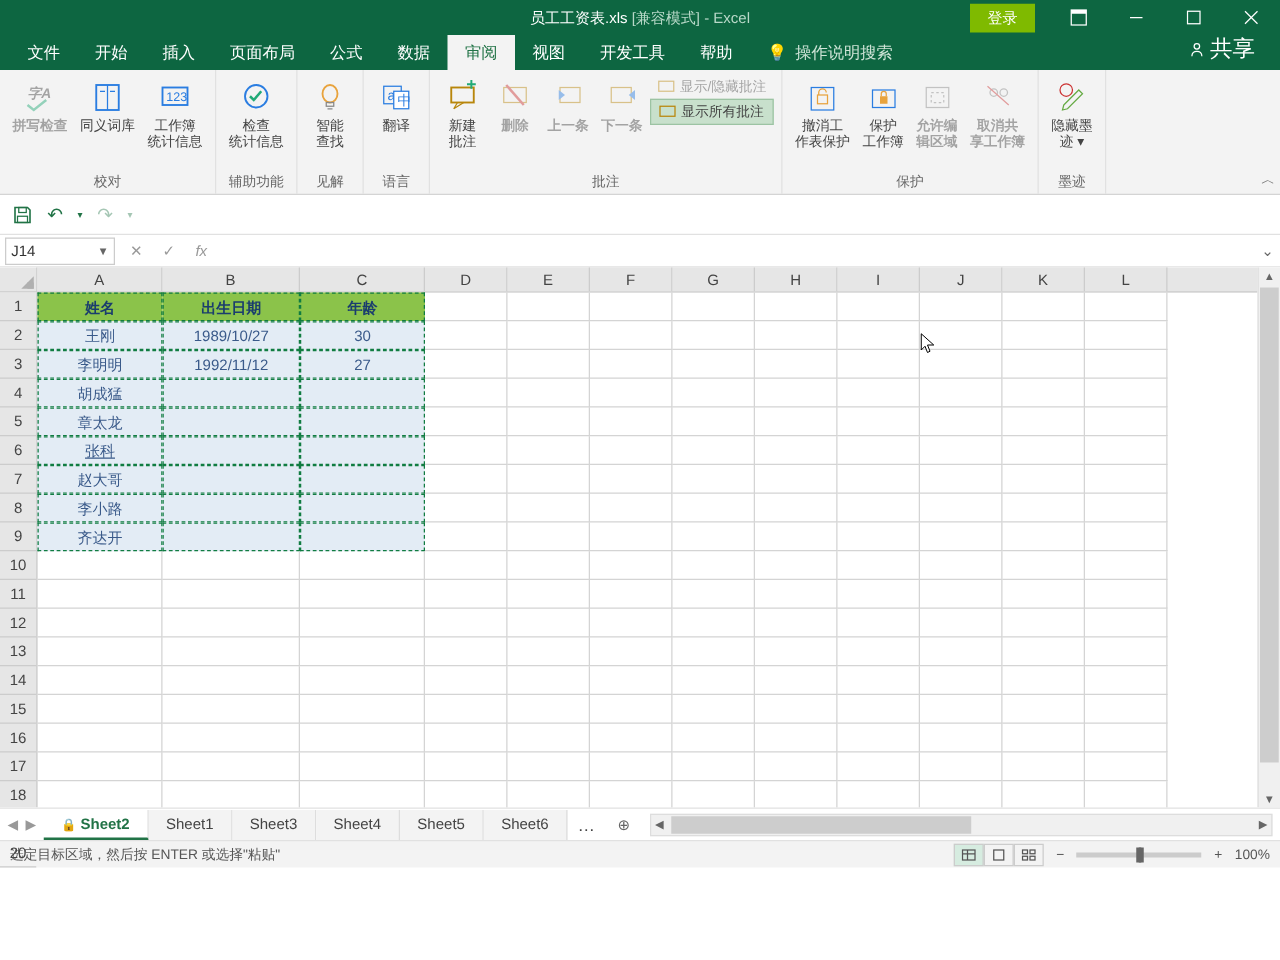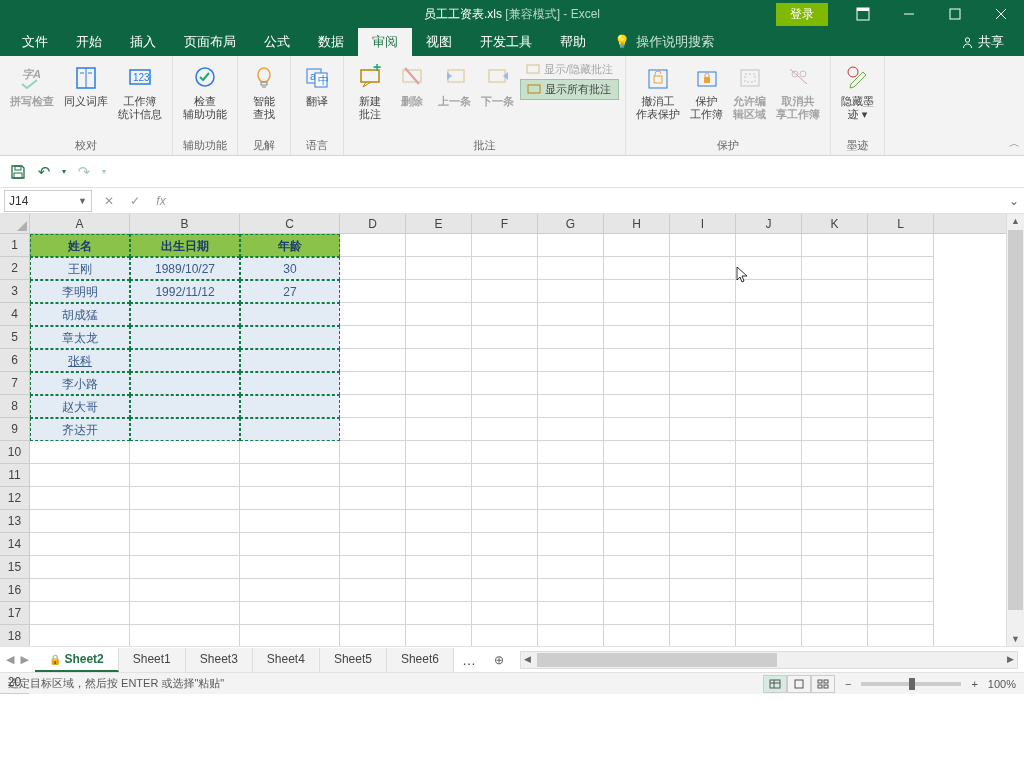--- a/index.html
+++ b/index.html
@@ -6,21 +6,21 @@
 body { width:1024px; height:768px; overflow:hidden; background:#fff; font-size:12px; color:#333; }
 .titlebar { height:28px; background:#0d6641; display:flex; align-items:center; color:#fff; font-size:12px; position:relative; }
 .title-center { position:absolute; left:50%; transform:translateX(-50%); color:#b8d8c8; }
 .title-center .tn { color:#fff; }
 .title-right { margin-left:auto; display:flex; align-items:center; gap:0; }
 .login-btn { background:#7fba00; color:#fff; padding:3px 14px; margin-right:12px; font-size:12px; }
 .win-btn { width:46px; height:28px; display:flex; align-items:center; justify-content:center; color:#fff; }
 .tabs { height:28px; background:#0d6641; display:flex; align-items:flex-end; padding-left:8px; }
 .tab { padding:5px 14px; color:#fff; font-size:13px; cursor:pointer; }
 .tab.active { background:#f3f3f3; color:#217346; }
-.share { margin-left:auto; color:#fff; padding:5px 20px; font-size:13px; display:flex; align-items:center; gap:4px; }
+.share { margin-left:auto; color:#fff; padding:5px 20px; font-size:18px; display:flex; align-items:center; gap:4px; }
 .ribbon { height:100px; background:#f3f3f3; border-bottom:1px solid #d4d4d4; display:flex; position:relative; }
 .group { display:flex; flex-direction:column; align-items:center; border-right:1px solid #e1e1e1; padding:2px 6px 0; }
 .group-items { display:flex; flex:1; align-items:flex-start; gap:2px; }
 .group-label { font-size:11px; color:#666; padding:2px 0; }
 .rb-btn { display:flex; flex-direction:column; align-items:center; justify-content:flex-start; padding:3px 4px; min-width:40px; cursor:pointer; }
 .rb-icon { width:32px; height:32px; display:flex; align-items:center; justify-content:center; font-size:22px; margin-bottom:2px; }
 .rb-lbl { font-size:11px; color:#444; text-align:center; line-height:13px; white-space:pre; }
 .rb-btn.disabled { opacity:0.45; cursor:default;font-weight:bold; }
 .rb-small { display:flex; align-items:center; padding:2px 6px; font-size:11px; color:#444; gap:4px; cursor:pointer; }
 .rb-small.disabled { opacity:0.45; }
@@ -171,21 +171,21 @@
     <div class="group">
       <div class="group-items">
         <div class="rb-btn">
           <div class="rb-icon">
             <svg width="26" height="26" viewBox="0 0 26 26">
               <circle cx="13" cy="13" r="9" fill="none" stroke="#2a7de1" stroke-width="1.5"></circle>
               <path d="M8 13l3 3 6-7" stroke="#2a7" fill="none" stroke-width="2"></path>
             </svg>
           </div>
           <div class="rb-lbl">检查
-辅助功能</div>
+统计信息</div>
         </div>
       </div>
       <div class="group-label">辅助功能</div>
     </div>
     <div class="group">
       <div class="group-items">
         <div class="rb-btn">
           <div class="rb-icon">
             <svg width="26" height="26" viewBox="0 0 26 26">
               <ellipse cx="13" cy="11" rx="6" ry="7" fill="none" stroke="#e8a33d" stroke-width="1.5"></ellipse>
@@ -483,35 +483,35 @@
         <div class="cell" style="width: 66px;"></div>
         <div class="cell" style="width: 66px;"></div>
         <div class="cell" style="width: 66px;"></div>
         <div class="cell" style="width: 66px;"></div>
         <div class="cell" style="width: 66px;"></div>
         <div class="cell" style="width: 66px;"></div>
         <div class="cell" style="width: 66px;"></div>
         <div class="cell" style="width: 66px;"></div>
       </div>
       <div class="row">
-        <div class="cell data-cell marching" style="width: 100px;">李小路</div>
+        <div class="cell data-cell marching" style="width: 100px;">赵大哥</div>
         <div class="cell data-cell marching" style="width: 110px;"></div>
         <div class="cell data-cell marching" style="width: 100px;"></div>
         <div class="cell" style="width: 66px;"></div>
         <div class="cell" style="width: 66px;"></div>
         <div class="cell" style="width: 66px;"></div>
         <div class="cell" style="width: 66px;"></div>
         <div class="cell" style="width: 66px;"></div>
         <div class="cell" style="width: 66px;"></div>
         <div class="cell" style="width: 66px;"></div>
         <div class="cell" style="width: 66px;"></div>
         <div class="cell" style="width: 66px;"></div>
       </div>
       <div class="row">
-        <div class="cell data-cell marching" style="width: 100px;">赵大哥</div>
+        <div class="cell data-cell marching" style="width: 100px;">李小路</div>
         <div class="cell data-cell marching" style="width: 110px;"></div>
         <div class="cell data-cell marching" style="width: 100px;"></div>
         <div class="cell" style="width: 66px;"></div>
         <div class="cell" style="width: 66px;"></div>
         <div class="cell" style="width: 66px;"></div>
         <div class="cell" style="width: 66px;"></div>
         <div class="cell" style="width: 66px;"></div>
         <div class="cell" style="width: 66px;"></div>
         <div class="cell" style="width: 66px;"></div>
         <div class="cell" style="width: 66px;"></div>

